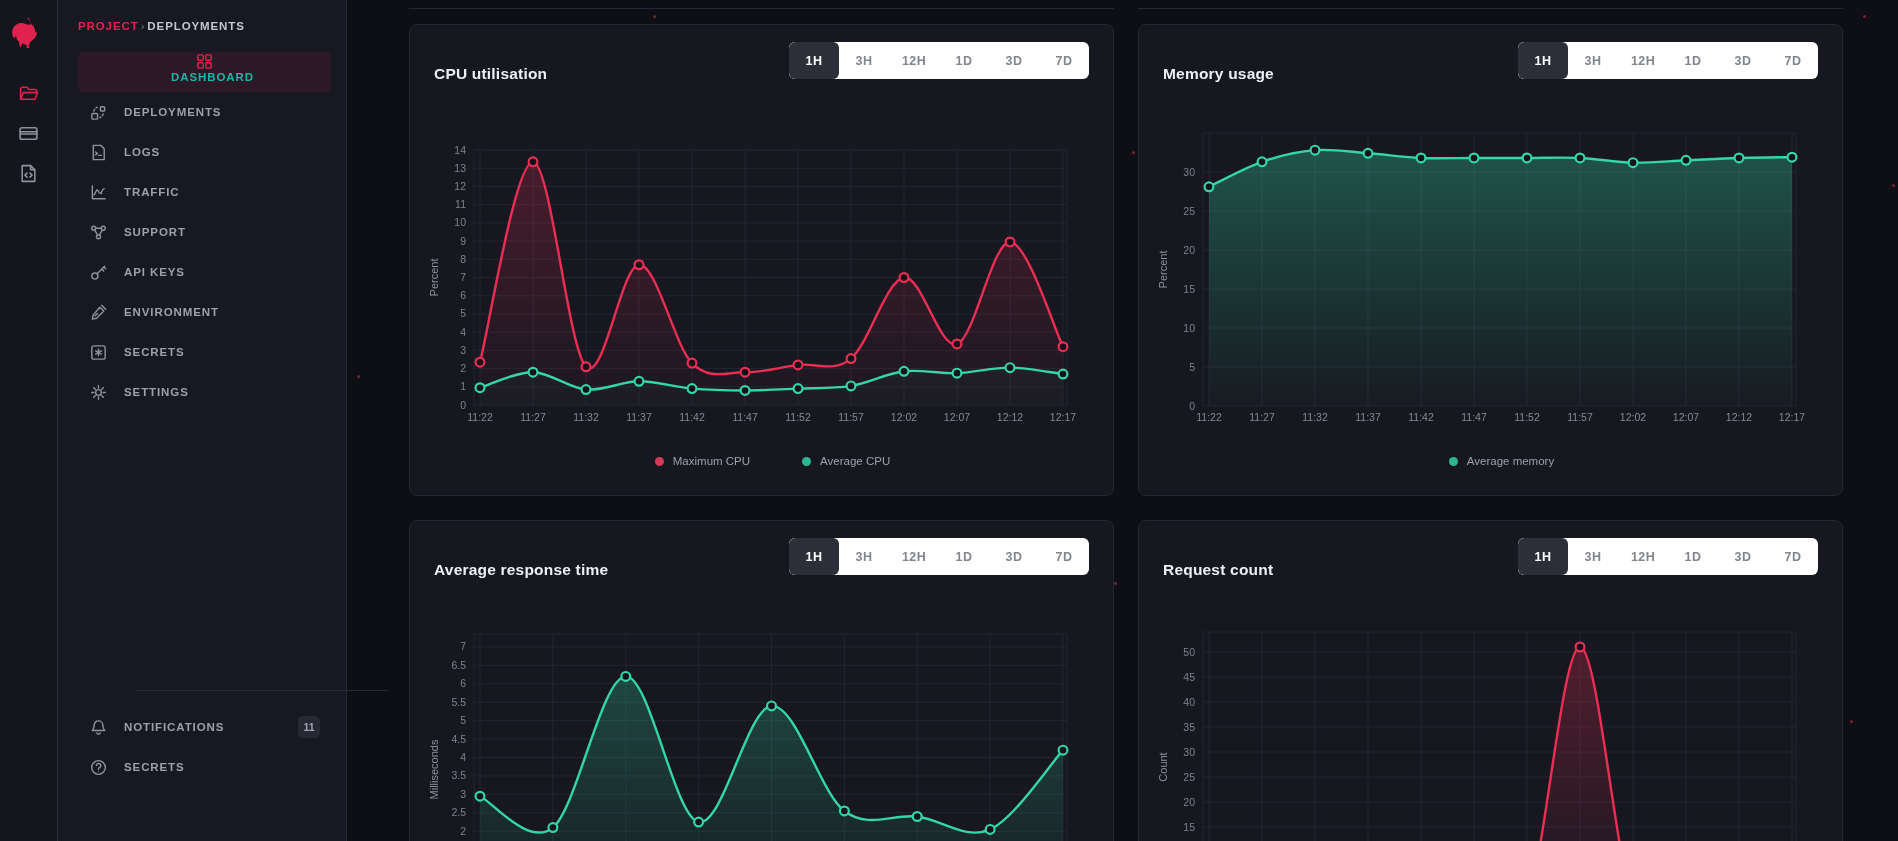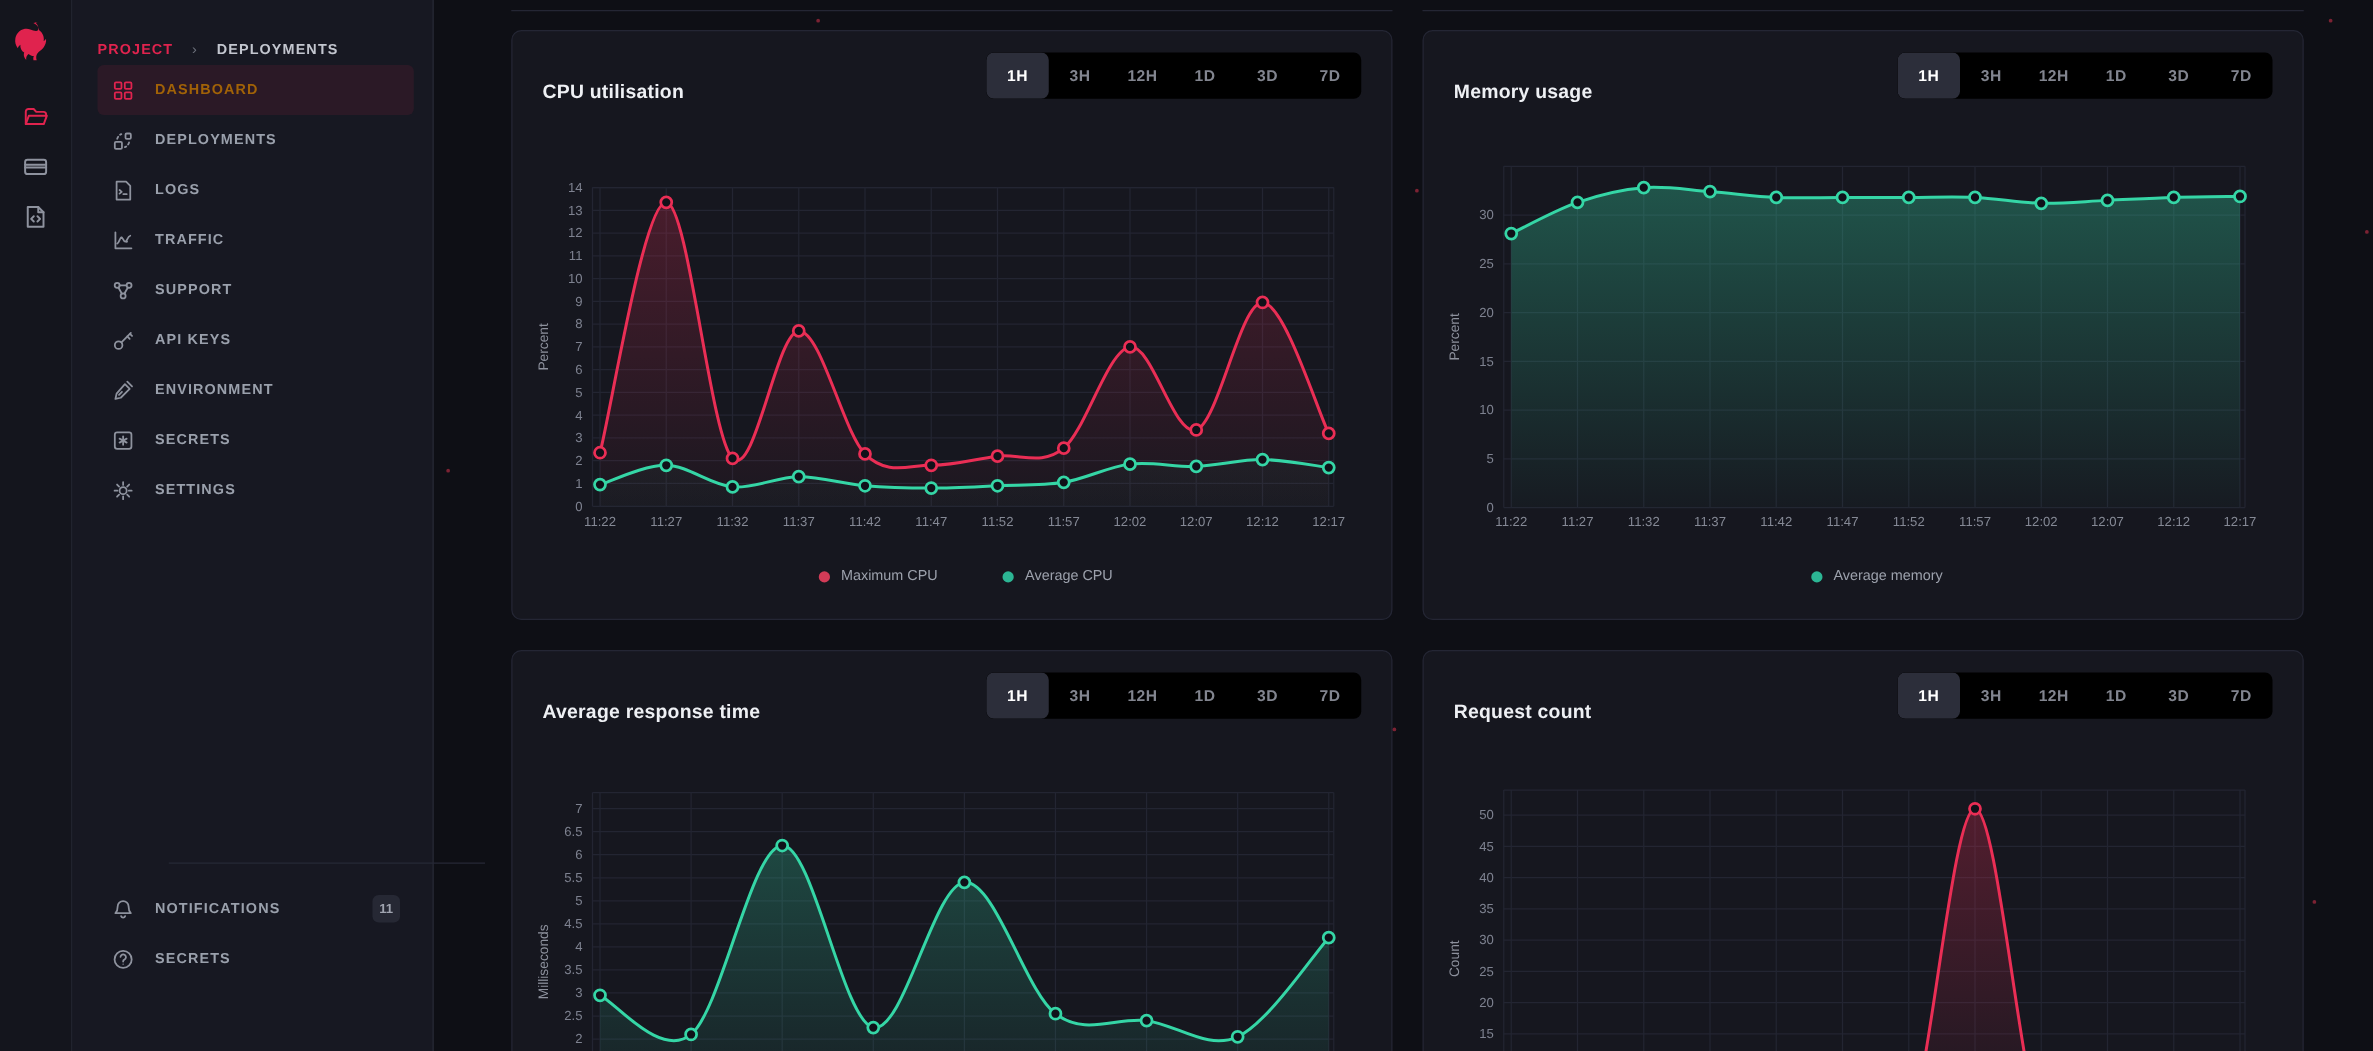--- a/index.html
+++ b/index.html
@@ -10,49 +10,49 @@
   .rail { position:absolute; left:0; top:0; width:58px; height:841px; background:#14151d;
     border-right:1px solid #262835; }
   .rail .logo { position:absolute; left:11px; top:14px; width:36px; height:38px; color:#e0234e; }
   .rail-item { position:absolute; left:0; width:57px; height:40px; display:flex;
     align-items:center; justify-content:center; color:#8e929e; cursor:pointer; }
   .rail-item.active { color:#e0234e; }
 
   
   .sidebar { position:absolute; left:58px; top:0; width:289px; height:841px; background:#171822;
     border-right:1px solid #262835; }
-  .breadcrumb { position:absolute; left:20px; top:34px; font-size:11.5px; font-weight:700;
-    letter-spacing:.9px; color:#c3c6cf; display:flex; gap:15px; align-items:flex-end; }
+  .breadcrumb { position:absolute; left:20px; top:20px; font-size:11.5px; font-weight:700;
+    letter-spacing:.9px; color:#c3c6cf; display:flex; gap:2px; align-items:flex-end; }
   .breadcrumb .proj { color:#e0234e; }
   .breadcrumb .sep { color:#6b6f7a; font-weight:400; }
   .menu { position:absolute; left:20px; width:253px; list-style:none; }
   #menu { top:52px; }
   #menu-footer { top:707px; }
   .mitem { height:40px; display:flex; align-items:center; padding:0 11px; border-radius:5px;
     color:#9aa0ac; cursor:pointer; }
   .mitem .micon { width:19px; height:19px; color:#8e929e; flex:0 0 19px; display:flex; }
   .mitem .mlabel { margin-left:16px; font-size:11.5px; font-weight:700; letter-spacing:.9px; }
-  .mitem.active { background:rgba(224,35,78,.10); color:#a16207; }
+  .mitem.active { background:rgba(224,35,78,.10); color:#14b8a6;flex-direction:column; }
   .mitem.active .micon { color:#e0234e; }
   .badge { margin-left:auto; min-width:22px; height:22px; background:#262834; border-radius:5px;
     color:#a0a4b0; font-size:10.5px; font-weight:700; display:flex; align-items:center;
     justify-content:center; }
   .sdivider { position:absolute; left:77px; top:690px; width:253px; height:1px; background:#262836; }
 
   
   .card { position:absolute; width:705px; height:472px; background:#16171f;
     border:1px solid #242634; border-radius:8px; }
   #card-0 { left:409px; top:24px; }
   #card-1 { left:1138px; top:24px; }
   #card-2 { left:409px; top:520px; }
   #card-3 { left:1138px; top:520px; }
   .card h2 { position:absolute; left:24px; top:40px; font-size:15.5px; font-weight:700;
     color:#eef0f4; letter-spacing:.2px; }
   .ranges { position:absolute; right:24px; top:17px; height:37px; display:flex;
-    background:#000000; border-radius:6px; overflow:hidden;margin-left:32px; }
+    background:#ffffff; border-radius:6px; overflow:hidden;margin-left:32px; }
   .range { width:50px; height:37px; border:none; background:transparent; color:#82858f;
     font-family:"Liberation Sans", sans-serif; font-size:12.5px; font-weight:700;
     letter-spacing:.4px; cursor:pointer; }
   .range.active { background:#2c2e3a; color:#ffffff; border-radius:6px; }
   .chart-svg { position:absolute; left:0; top:0; }
   .legend { position:absolute; left:0; top:430px; width:100%; display:flex; gap:30px;
     justify-content:center; align-items:center; }
   .legend .li { display:flex; align-items:center; gap:9px; font-size:11.5px; color:#9ca1ac;margin-left:22px; }
   .legend .dot { width:9px; height:9px; border-radius:50%; }
 

